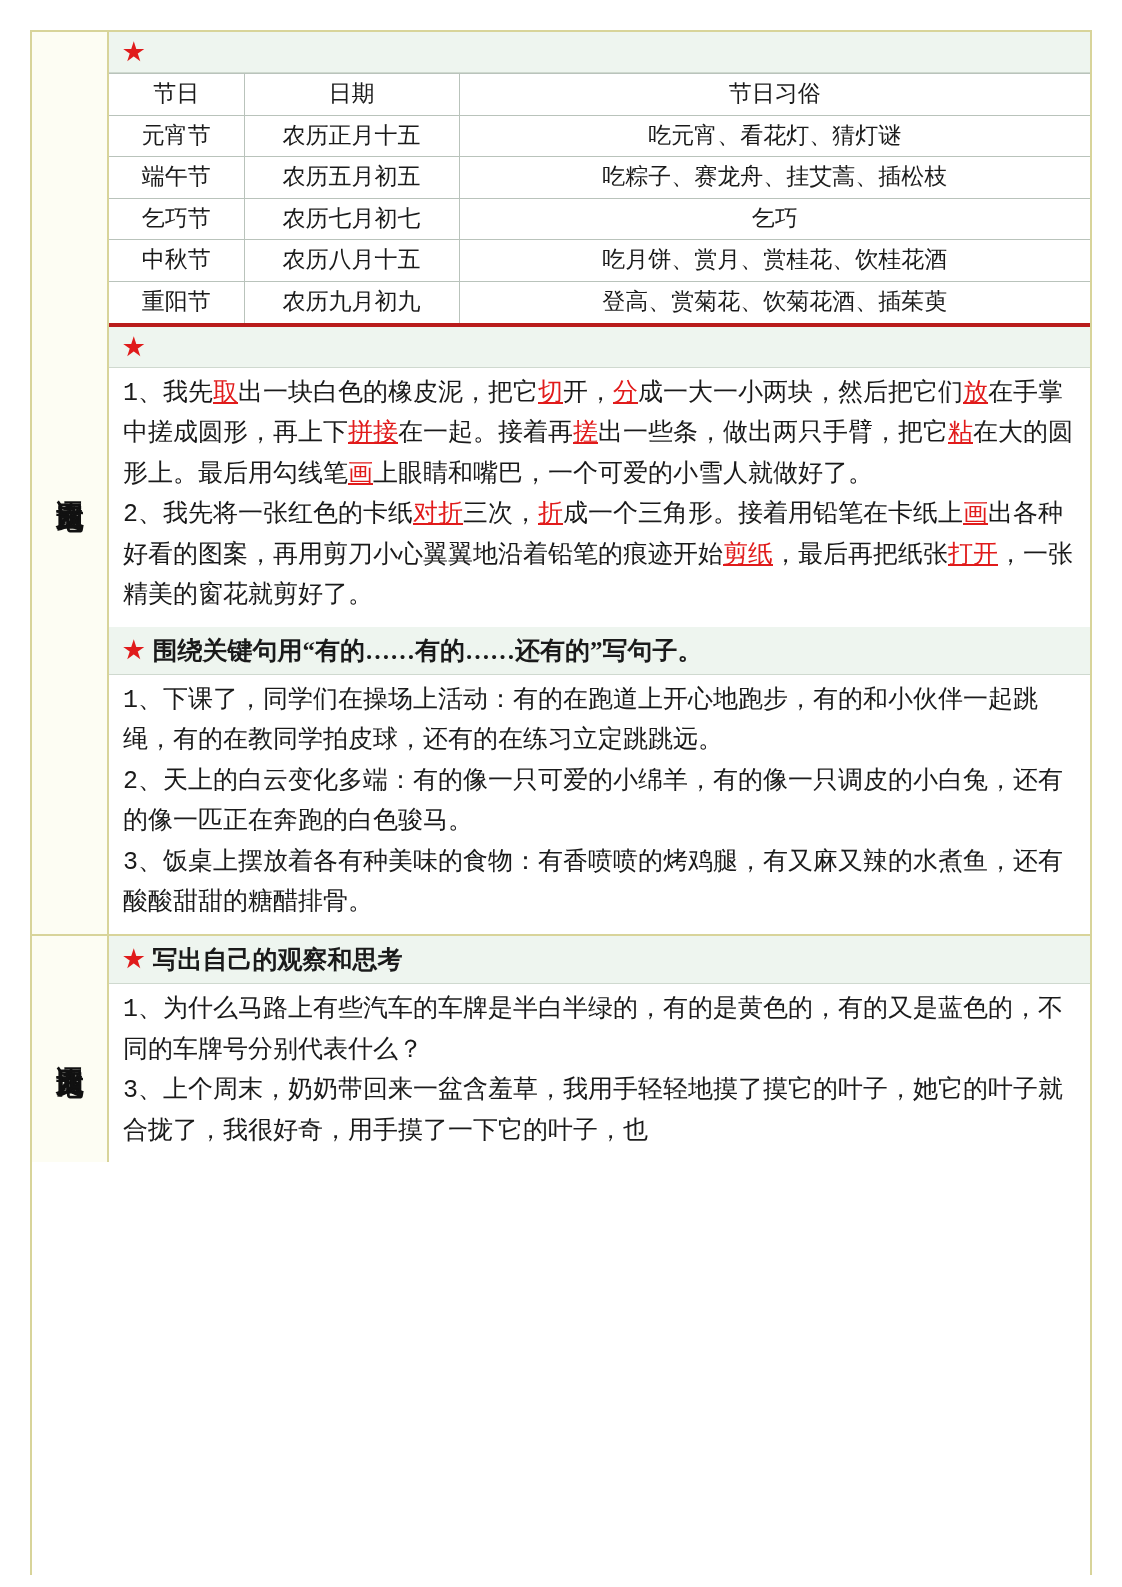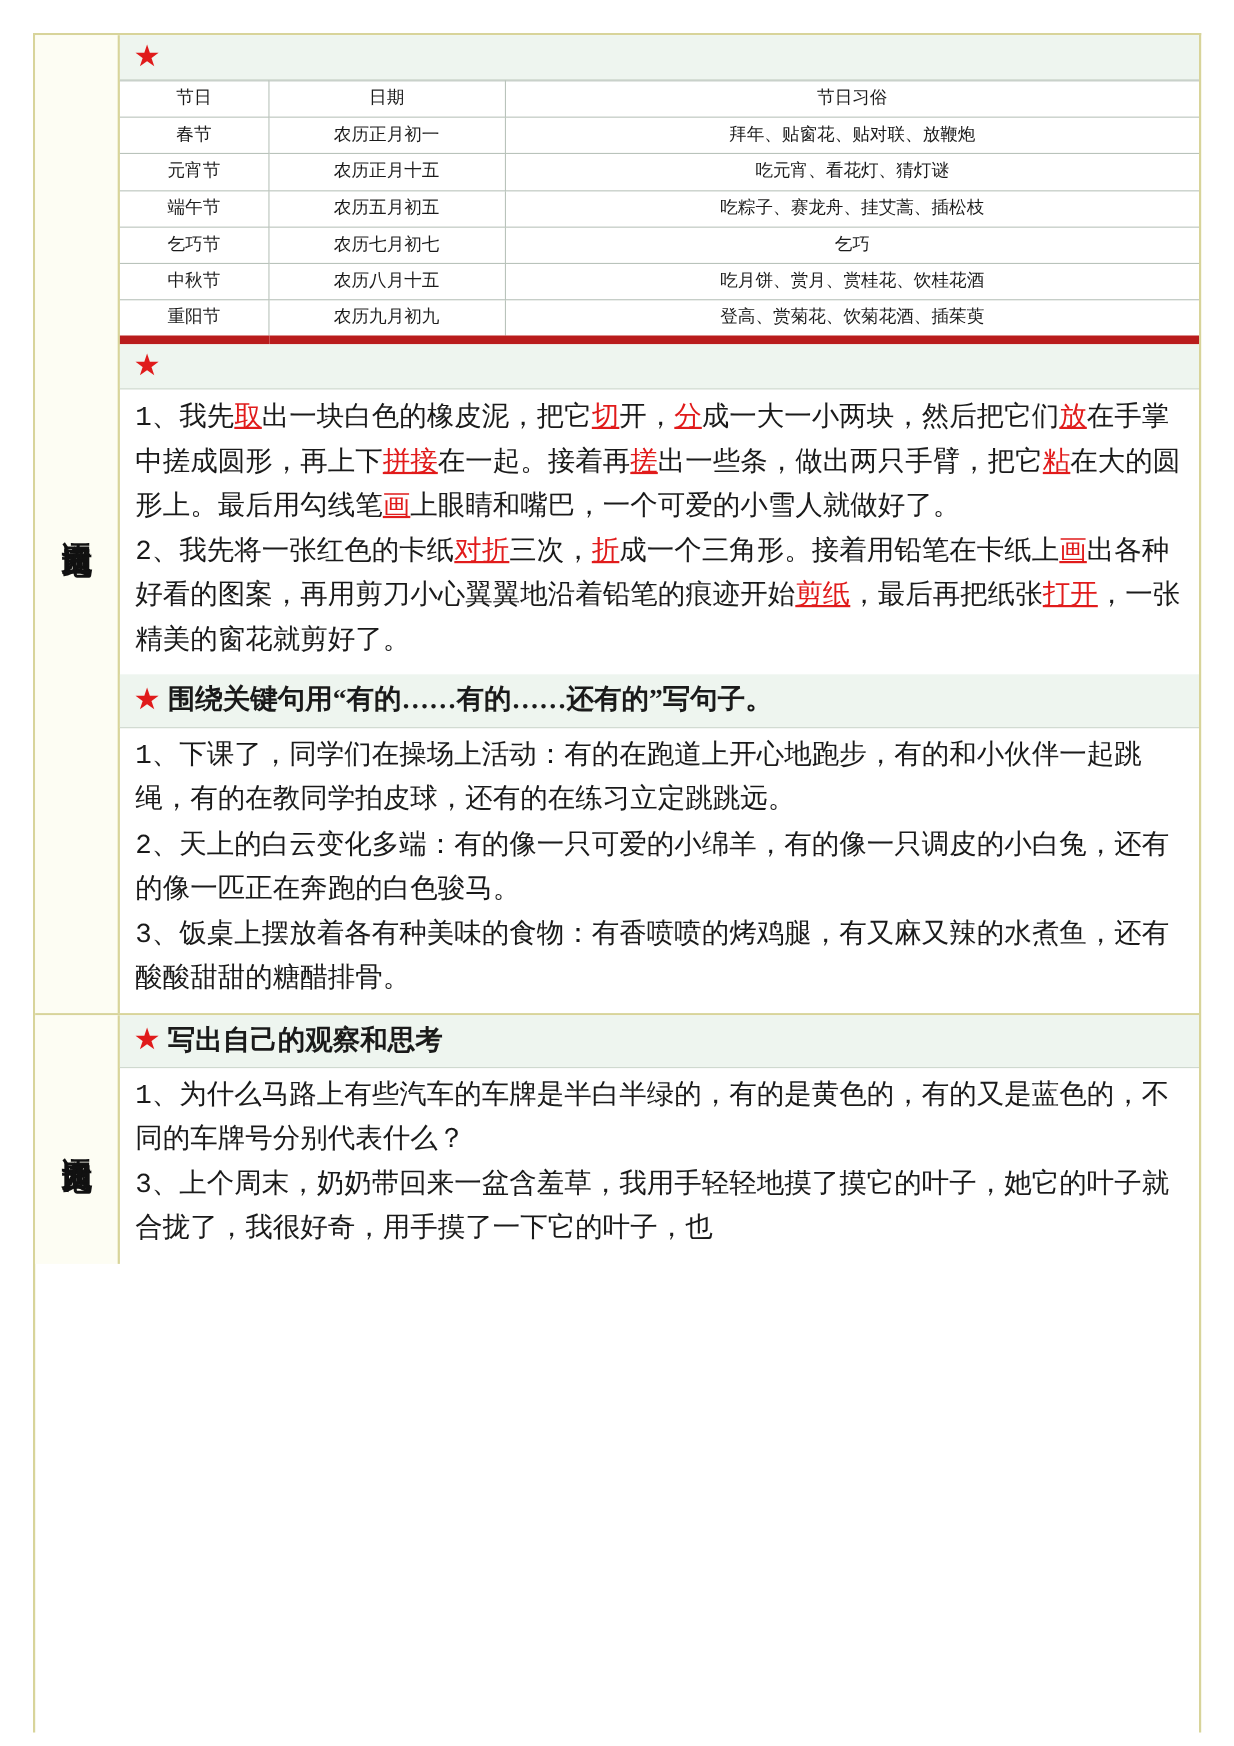--- a/index.html
+++ b/index.html
@@ -77,31 +77,31 @@
   table.fest {
     border-collapse: collapse;
     width: 100%;
     table-layout: fixed;
   }
   table.fest td, table.fest th {
     border: 1px solid #b9c3bb;
     border-left: none;
     border-right: 1px solid #b9c3bb;
     text-align: center;
-    font-size: 16px;
+    font-size: 23px;
     padding: 6px 4px 7px;
     font-weight: normal;
     line-height: 1.2;
   }
   table.fest tr td:last-child, table.fest tr th:last-child {
     border-right: none;
     text-align: center;
   }
   table.fest tr:last-child td {
-    border-bottom: 8px solid #b91c1c;
+    border-bottom: 4px solid #b91c1c;
   }
   table.fest col.c1 { width: 135px; }
   table.fest col.c2 { width: 215px; }
   .text-block {
     padding: 6px 14px 10px 14px;
     font-size: 25px;
     line-height: 1.62;
     font-family: Liberation Mono, monospace;
   }
   .text-block p {
@@ -136,25 +136,20 @@
             </colgroup>
           <thead>
             <tr>
               <th>节日</th>
               <th>日期</th>
               <th>节日习俗</th>
             </tr>
           </thead>
           <tbody>
             <tr>
-              <td>春节</td>
-              <td>农历正月初一</td>
-              <td>拜年、贴窗花、贴对联、放鞭炮</td>
-            </tr>
-            <tr>
               <td>元宵节</td>
               <td>农历正月十五</td>
               <td>吃元宵、看花灯、猜灯谜</td>
             </tr>
             <tr>
               <td>端午节</td>
               <td>农历五月初五</td>
               <td>吃粽子、赛龙舟、挂艾蒿、插松枝</td>
             </tr>
             <tr>

